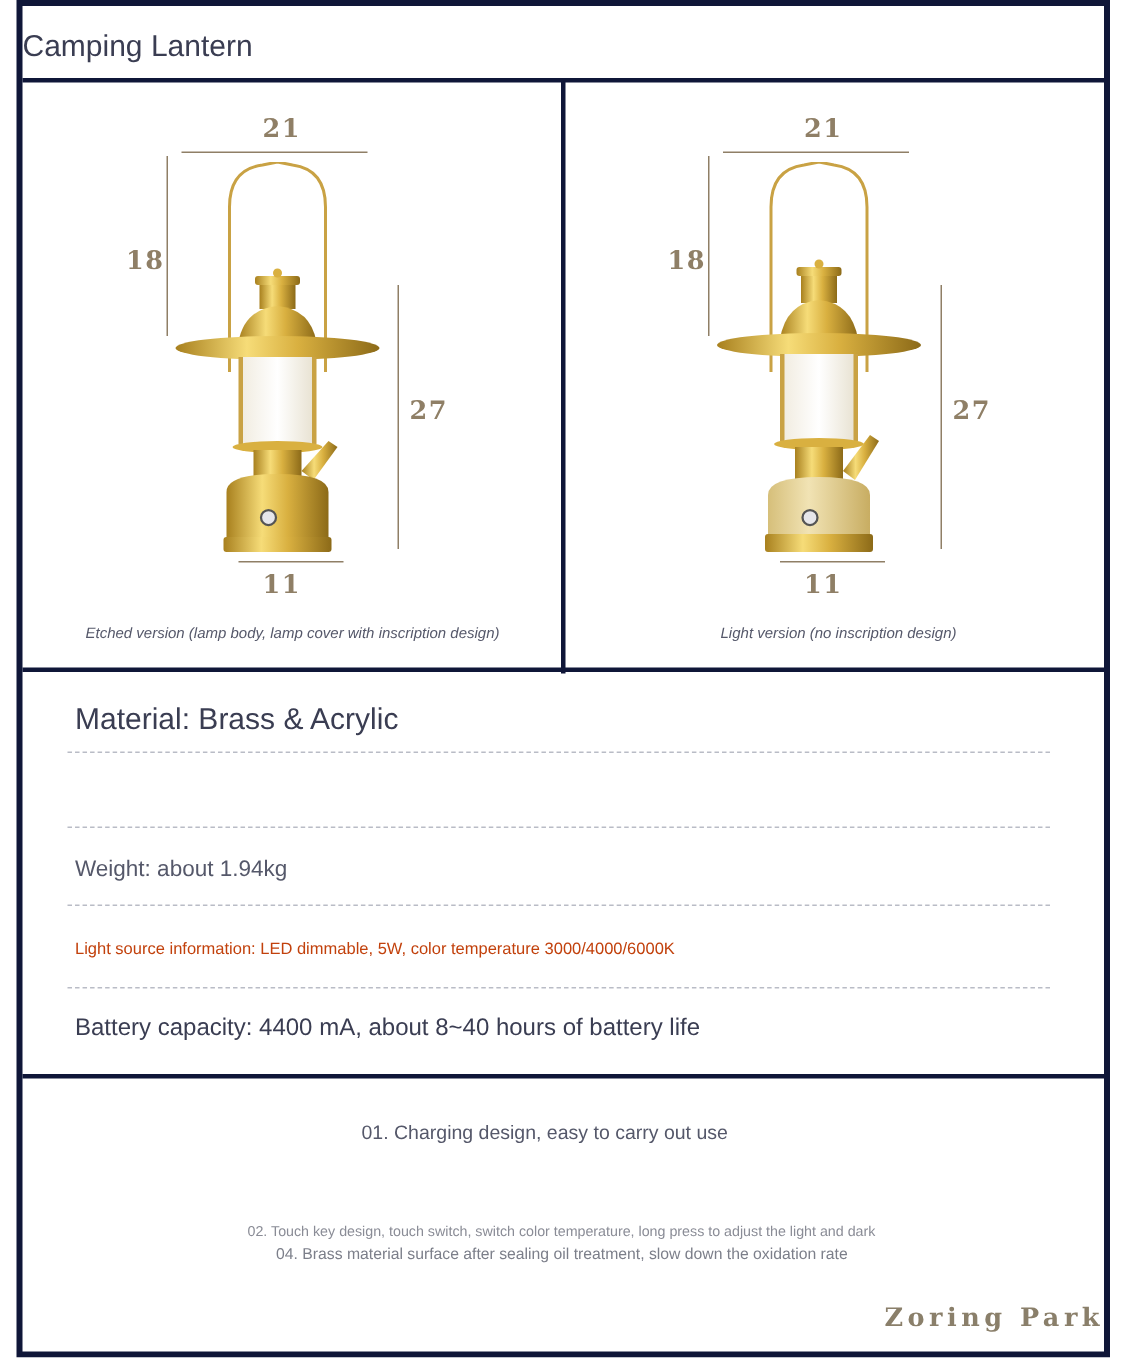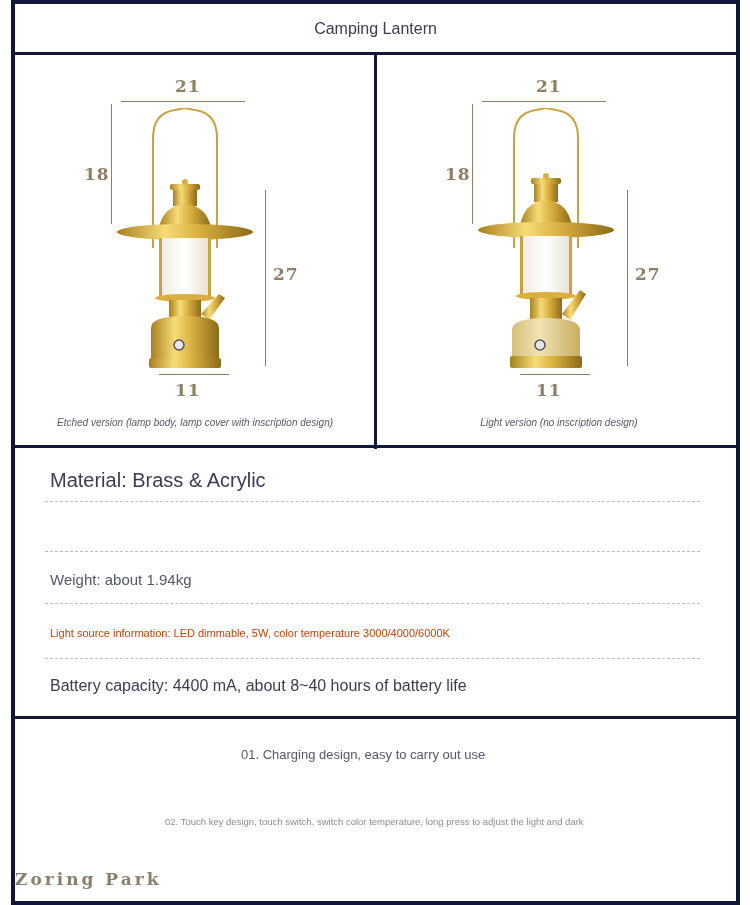--- a/index.html
+++ b/index.html
@@ -3,40 +3,40 @@
 <meta charset="utf-8">
 <style>
   html, body { margin: 0; padding: 0; background: #ffffff; }
   body { width: 750px; height: 905px; position: relative; overflow: hidden;
          font-family: "Liberation Sans", sans-serif; }
   .frame { position: absolute; left: 11px; top: 0px; width: 729px; height: 905px;
            box-sizing: border-box; border: 4px solid #0f1638; background: #ffffff; }
   .hline { position: absolute; left: 0; right: 0; height: 3px; background: #0f1638; }
   .vline { position: absolute; width: 3px; background: #0f1638; }
 
-  .title { position: absolute; left: 0; right: 0; top: 16px; text-align: center;
-           font-size: 16px; color: #3a3d52; }
+  .title { position: absolute; left: 0; right: 0; top: 16px; 
+           font-size: 20px; color: #3a3d52; }
 
   .panel { position: absolute; top: 52px; height: 393px; }
   .panel.left { left: 0; width: 360px; }
   .panel.right { left: 363px; width: 362px; }
   .caption { position: absolute; left: 0; right: 0; top: 361px; text-align: center;
              font-size: 10px; color: #55586a; font-style: italic; }
 
   .dim { position: absolute; font-family: "DejaVu Serif", serif; font-weight: bold;
          font-size: 17px; color: #8f7f66; letter-spacing: 1px; }
   .dimline { position: absolute; background: #8f7f66; }
 
   .spec { position: absolute; left: 35px; color: #3a3d52; white-space: nowrap; }
   .dash { position: absolute; left: 30px; width: 655px; height: 0;
           border-top: 1px dashed #b9bcc6; }
 
   .feat { position: absolute; color: #6b6e7a; font-size: 11px; line-height: 13px; }
 
-  .brand { position: absolute; left: 0; right: 0; top: 865px; text-align: left;
+  .brand { position: absolute; left: 0; right: 0; top: 865px; text-align: right;
            font-family: "DejaVu Serif", serif; font-weight: bold; font-size: 17px;
            letter-spacing: 3px; color: #8a7f6a; }
 </style>
 </head>
 <body>
 
 <div class="frame">
 
   <div class="title">Camping Lantern</div>
   <div class="hline" style="top:48px"></div>
@@ -144,15 +144,16 @@
   <div class="spec" style="top:567px;font-size:15px;color:#55586a">Weight: about 1.94kg</div>
   <div class="dash" style="top:599px"></div>
   <div class="spec" style="top:623px;font-size:11px;color:#c2410c">Light source information: LED dimmable, 5W, color temperature 3000/4000/6000K</div>
   <div class="dash" style="top:654px"></div>
   <div class="spec" style="top:673px;font-size:16px">Battery capacity: 4400 mA, about 8~40 hours of battery life</div>
 
   <div class="hline" style="top:712px"></div>
 
   <div class="feat" style="left:226px;top:744px;font-size:13px;color:#55586a">01. Charging design, easy to carry out use</div>
   <div class="feat" style="left:150px;top:812px;width:445px;font-size:9.5px;line-height:11px;color:#8a8c96">02. Touch key design, touch switch, switch color temperature, long press to adjust the light and dark</div>
+  <div class="feat" style="left:169px;top:826px;width:400px;font-size:10.5px;line-height:12px;color:#7c7f8a">04. Brass material surface after sealing oil treatment, slow down the oxidation rate</div>
 
   <div class="brand">Zoring Park</div>
 </div>
 
 </body></html>

